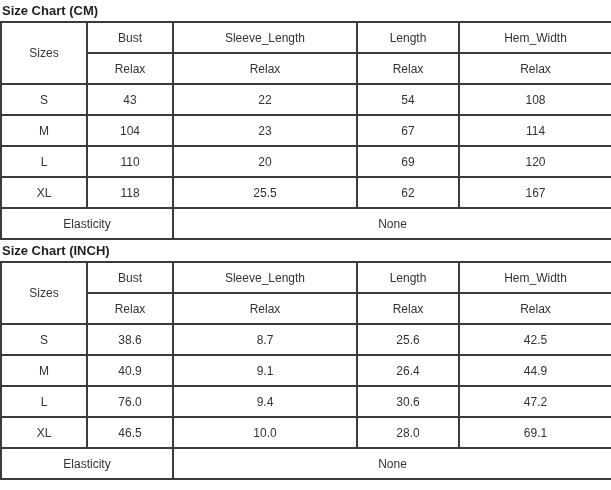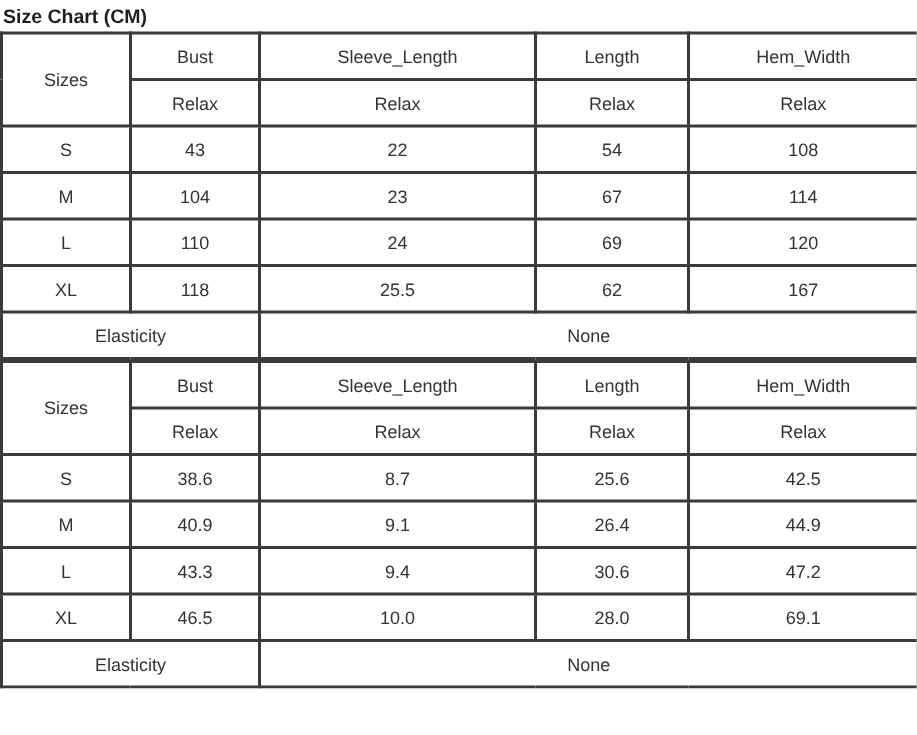--- a/index.html
+++ b/index.html
@@ -78,40 +78,41 @@
       <tr>
         <td>M</td>
         <td>104</td>
         <td>23</td>
         <td>67</td>
         <td>114</td>
       </tr>
       <tr>
         <td>L</td>
         <td>110</td>
-        <td>24</td>
+        <td>20</td>
         <td>69</td>
         <td>120</td>
       </tr>
       <tr>
         <td>XL</td>
         <td>118</td>
         <td>25.5</td>
         <td>62</td>
         <td>167</td>
       </tr>
       <tr>
         <td colspan="2">Elasticity</td>
         <td colspan="3">None</td>
       </tr>
     </tbody>
   </table>
 </div>
 
 <div class="size-chart">
+  <div class="chart-title">Size Chart (INCH)</div>
   <table class="size-table">
     <colgroup>
       <col class="c-sizes">
         <col class="c-bust">
         <col class="c-sleeve">
         <col class="c-length">
         <col class="c-hem">
     </colgroup>
     <tbody>
       <tr>
@@ -136,21 +137,21 @@
       </tr>
       <tr>
         <td>M</td>
         <td>40.9</td>
         <td>9.1</td>
         <td>26.4</td>
         <td>44.9</td>
       </tr>
       <tr>
         <td>L</td>
-        <td>43.3</td>
+        <td>76.0</td>
         <td>9.4</td>
         <td>30.6</td>
         <td>47.2</td>
       </tr>
       <tr>
         <td>XL</td>
         <td>46.5</td>
         <td>10.0</td>
         <td>28.0</td>
         <td>69.1</td>

